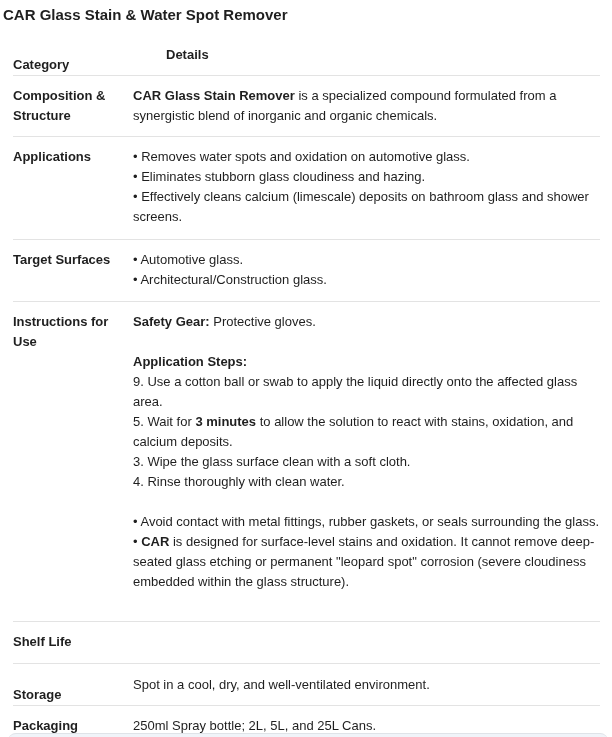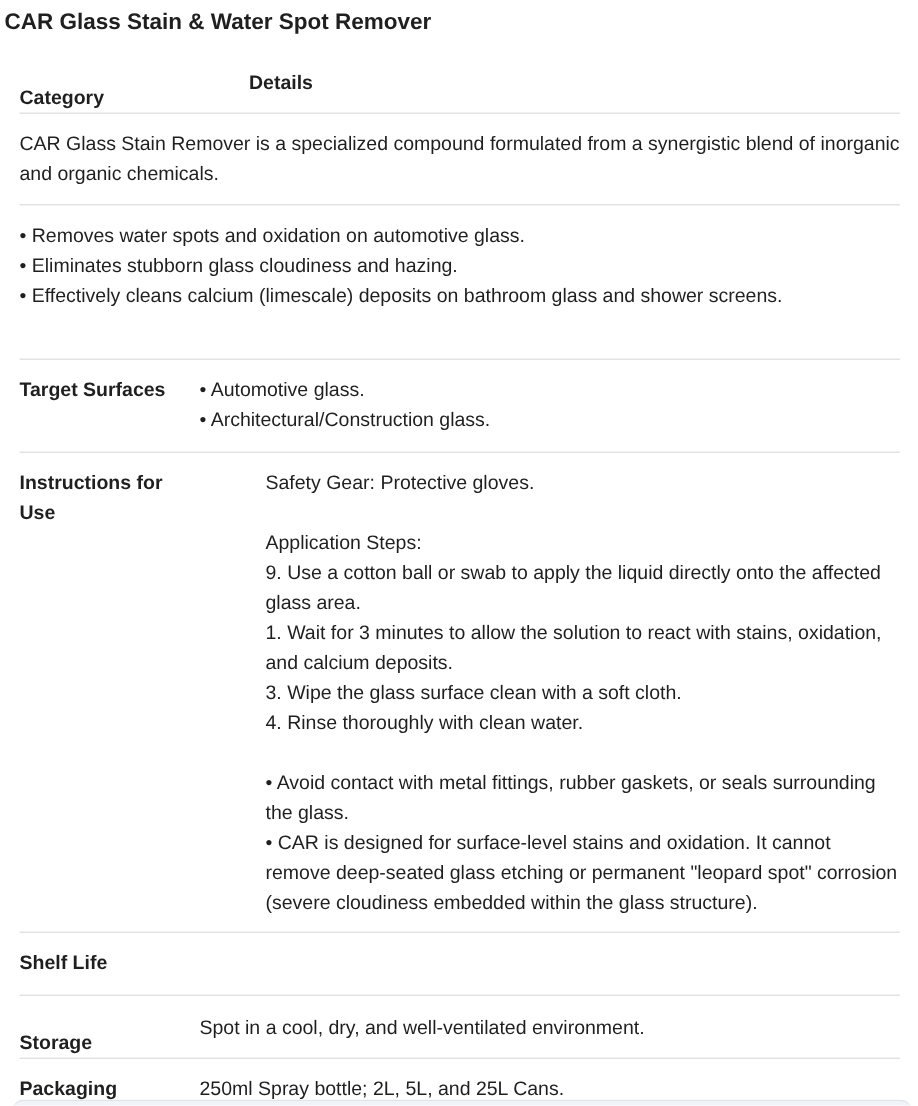--- a/index.html
+++ b/index.html
@@ -26,21 +26,21 @@
     .cat {
       width: 120px; flex: 0 0 120px; font-weight: bold; line-height: 20px;
       padding-top: 10px; box-sizing: border-box;
     }
     .det {
       flex: 1; line-height: 20px; padding-top: 10px; padding-bottom: 10px;
       box-sizing: border-box;
     }
     .row.header .cat, .row.header .det { padding-top: 0; line-height: 20px; }
     .line { display: block; }
-    b { font-weight: normal; }
+    b { font-weight: bold; }
     .gap { height: 20px; }
     .last { border-bottom: none; }
     .bottom-overlay {
       position: absolute; left: 8px; right: 4px; top: 733px; height: 10px;
       background: #f0f4f9; border-top: 1px solid #dfe3e8;
       border-radius: 8px 8px 0 0;
     }
   </style>
 </head>
 <body>
@@ -48,49 +48,51 @@
 <div class="title">CAR Glass Stain &amp; Water Spot Remover</div>
 
 <div class="table">
 
   <div class="row header">
     <div class="cat">Category</div>
     <div class="det">Details</div>
   </div>
 
   <div class="row" style="height:61px;">
+    <div class="cat">Composition &amp; Structure</div>
     <div class="det">
       <b>CAR Glass Stain Remover</b><span> is a specialized compound formulated from a synergistic blend of inorganic and organic chemicals.</span>
     </div>
   </div>
 
   <div class="row" style="height:103px;">
+    <div class="cat">Applications</div>
     <div class="det">
       <span class="line">• Removes water spots and oxidation on automotive glass.</span>
       <span class="line">• Eliminates stubborn glass cloudiness and hazing.</span>
       <span class="line">• Effectively cleans calcium (limescale) deposits on bathroom glass and shower screens.</span>
     </div>
   </div>
 
   <div class="row" style="height:62px;">
     <div class="cat">Target Surfaces</div>
     <div class="det">
       <span class="line">• Automotive glass.</span>
       <span class="line">• Architectural/Construction glass.</span>
     </div>
   </div>
 
-  <div class="row" style="height:320px;gap:44px;">
+  <div class="row" style="height:320px;">
     <div class="cat">Instructions for Use</div>
     <div class="det">
       <span class="line"><b>Safety Gear:</b><span> Protective gloves.</span></span>
       <div class="gap"></div>
       <b class="line">Application Steps:</b>
       <span class="line">9. Use a cotton ball or swab to apply the liquid directly onto the affected glass area.</span>
-      <span class="line"><span>1. Wait for </span><b>3 minutes</b><span> to allow the solution to react with stains, oxidation, and calcium deposits.</span></span>
+      <span class="line"><span>5. Wait for </span><b>3 minutes</b><span> to allow the solution to react with stains, oxidation, and calcium deposits.</span></span>
       <span class="line">3. Wipe the glass surface clean with a soft cloth.</span>
       <span class="line">4. Rinse thoroughly with clean water.</span>
       <div class="gap"></div>
       <span class="line">• Avoid contact with metal fittings, rubber gaskets, or seals surrounding the glass.</span>
       <span class="line"><span>• </span><b>CAR</b><span> is designed for surface-level stains and oxidation. It cannot remove deep-seated glass etching or permanent "leopard spot" corrosion (severe cloudiness embedded within the glass structure).</span></span>
     </div>
   </div>
 
   <div class="row" style="height:42px;">
     <div class="cat">Shelf Life</div>

